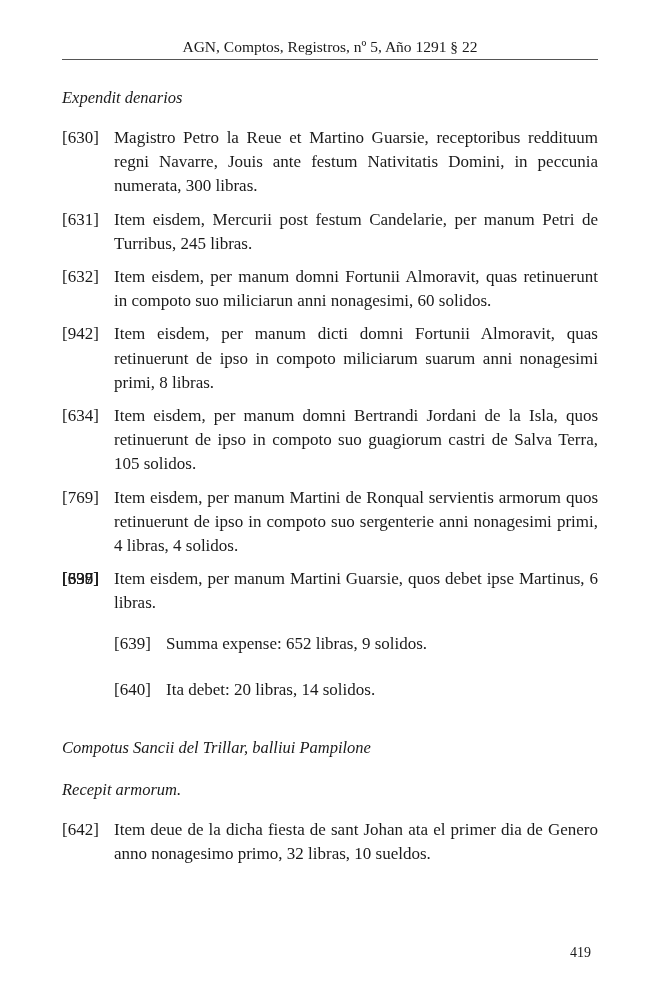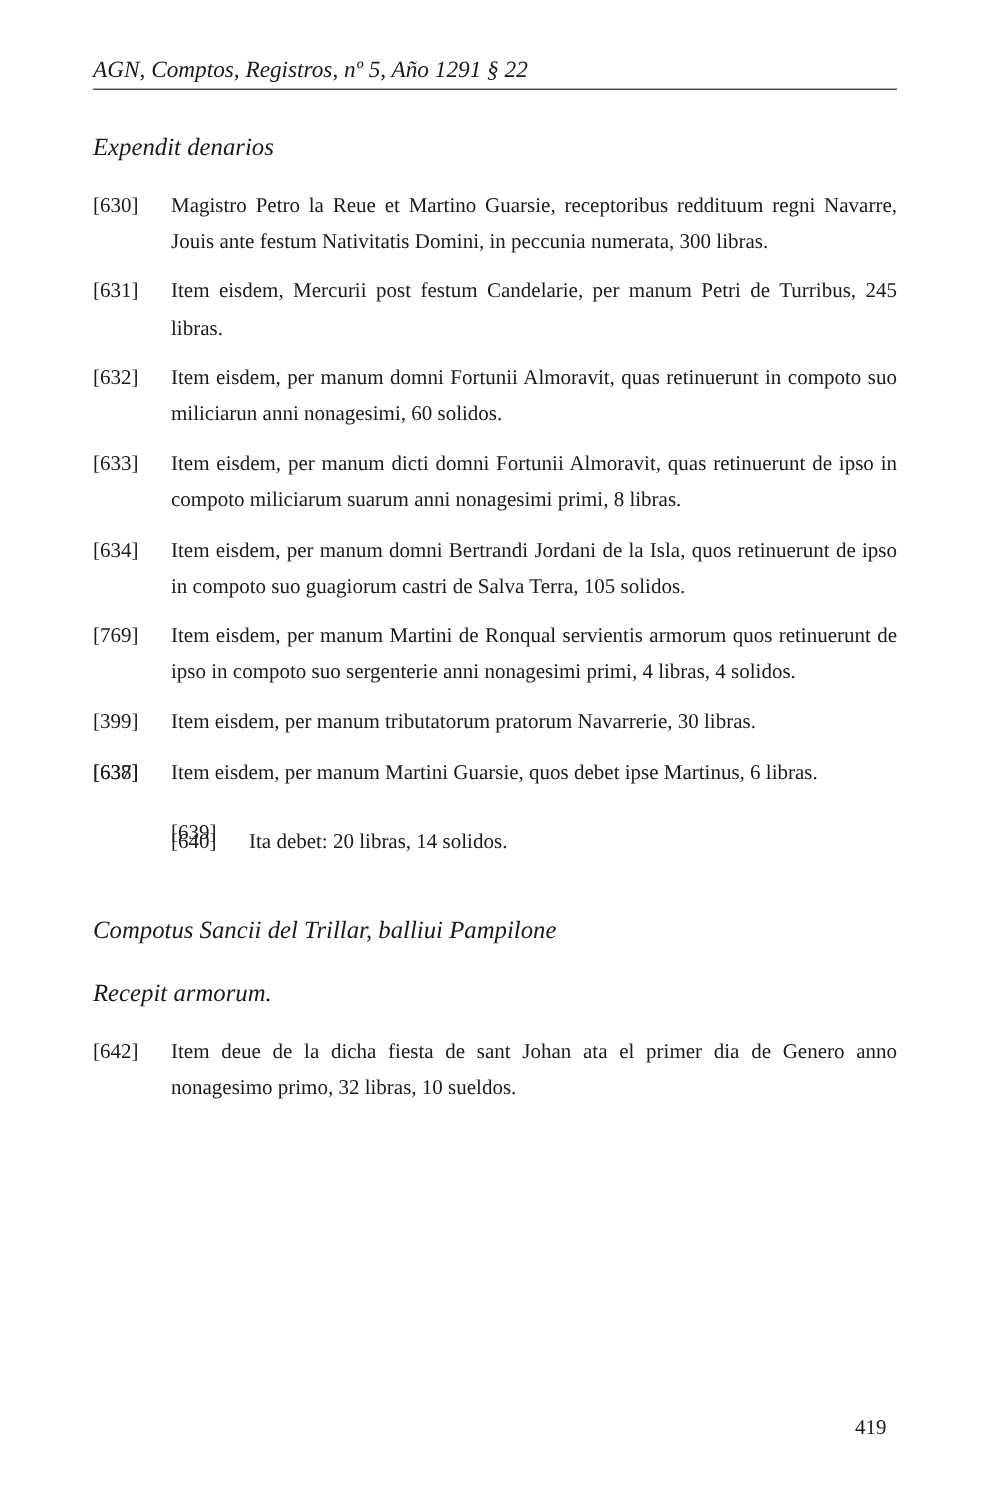--- a/index.html
+++ b/index.html
@@ -3,33 +3,33 @@
   <meta charset="utf-8">
   <style>
     html, body { margin: 0; padding: 0; background: #ffffff; }
     body {
       width: 660px; height: 1000px; position: relative; overflow: hidden;
       font-family: "Liberation Serif", "DejaVu Serif", serif;
       color: #1a1a1a;
     }
     .running-head {
       position: absolute; left: 62px; right: 62px; top: 38px;
-      text-align: left; font-style: italic; font-size: 15.5px; line-height: 18px;
+      text-align: center; font-size: 15.5px; line-height: 18px;
     }
     .rule {
       position: absolute; left: 62px; top: 59px; width: 536px; height: 0;
       border-top: 1.3px solid #555;
     }
     .content { position: absolute; left: 62px; top: 86px; width: 536px; }
     .heading {
       text-align: left; font-style: italic; font-size: 16.5px; line-height: 24px;
       margin: 0;
     }
     .entry {
-      position: relative; padding-left: 52px; font-size: 14px; line-height: 24.2px;
+      position: relative; padding-left: 52px; font-size: 17px; line-height: 24.2px;
       text-align: justify; margin: 0 0 9px 0; hyphens: manual;
     }
     .entry .num { position: absolute; left: 0; top: 0; }
     .entry.indented { margin-left: 52px; padding-left: 52px; }
     .entry.indented .num { left: 0; }
     .pageno {
       position: absolute; left: 570px; top: 945px; font-size: 14px;
     }
   </style>
 </head>
@@ -37,28 +37,28 @@
 
 <div class="running-head">AGN, Comptos, Registros, nº 5, Año 1291 § 22</div>
 <div class="rule"></div>
 
 <div class="content">
   <p class="heading" style="margin-bottom:16px;">Expendit denarios</p>
 
   <p class="entry"><span class="num">[630]</span><span>Magistro Petro la Reue et Martino Guarsie, receptoribus reddituum regni Navarre, Jouis ante festum Nativitatis Domini, in peccunia numerata, 300 libras.</span></p>
   <p class="entry"><span class="num">[631]</span><span>Item eisdem, Mercurii post festum Candelarie, per manum Petri de Turribus, 245 libras.</span></p>
   <p class="entry"><span class="num">[632]</span><span>Item eisdem, per manum domni Fortunii Almoravit, quas retinuerunt in compoto suo miliciarun  anni nonagesimi, 60 solidos.</span></p>
-  <p class="entry"><span class="num">[633]</span><span>Item eisdem, per manum dicti domni Fortunii Almoravit, quas retinuerunt de ipso in compoto miliciarum suarum anni nonagesimi primi, 8 libras.</span></p>
+  <p class="entry"><span class="num">[942]</span><span>Item eisdem, per manum dicti domni Fortunii Almoravit, quas retinuerunt de ipso in compoto miliciarum suarum anni nonagesimi primi, 8 libras.</span></p>
   <p class="entry"><span class="num">[634]</span><span>Item eisdem, per manum domni Bertrandi Jordani de la Isla, quos retinuerunt de ipso in compoto suo guagiorum castri de Salva Terra, 105 solidos.</span></p>
   <p class="entry"><span class="num">[769]</span><span>Item eisdem, per manum Martini de Ronqual servientis armorum quos retinuerunt de ipso in compoto suo sergenterie anni nonagesimi primi, 4 libras, 4 solidos.</span></p>
-  <p class="entry"><span class="num">[399]</span><span>Item eisdem, per manum tributatorum pratorum Navarrerie, 30 libras.</span></p>
+  <p class="entry"><span class="num">[399]</span></p>
   <p class="entry"><span class="num">[637]</span></p>
   <p class="entry"><span class="num">[638]</span><span>Item eisdem, per manum Martini Guarsie, quos debet ipse Martinus, 6 libras.</span></p>
 
-  <p class="entry indented" style="margin-top:16px;margin-bottom:22px;font-family:Liberation Serif, serif;"><span class="num">[639]</span></p>
+  <p class="entry indented" style="margin-top:16px;margin-bottom:22px;font-family:Liberation Serif, serif;"><span class="num">[639]</span><span>Summa expense: 652 libras, 9 solidos.</span></p>
   <p class="entry indented" style="margin-bottom:34px;"><span class="num">[640]</span><span>Ita debet: 20 libras, 14 solidos.</span></p>
 
   <p class="heading" style="margin-bottom:18px;">Compotus Sancii del Trillar, balliui Pampilone</p>
   <p class="heading" style="margin-bottom:16px;">Recepit armorum.</p>
 
   <p class="entry"><span class="num">[642]</span><span>Item deue de la dicha fiesta de sant Johan ata el primer dia de Genero anno nonagesimo primo, 32 libras, 10 sueldos.</span></p>
 </div>
 
 <div class="pageno">419</div>
 

